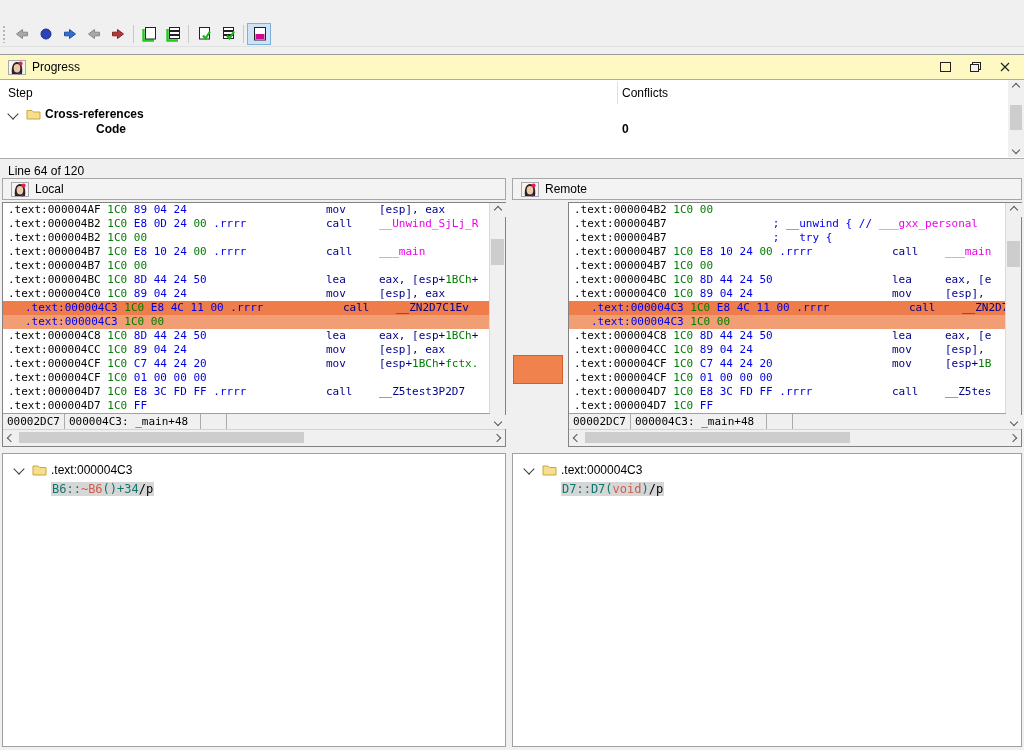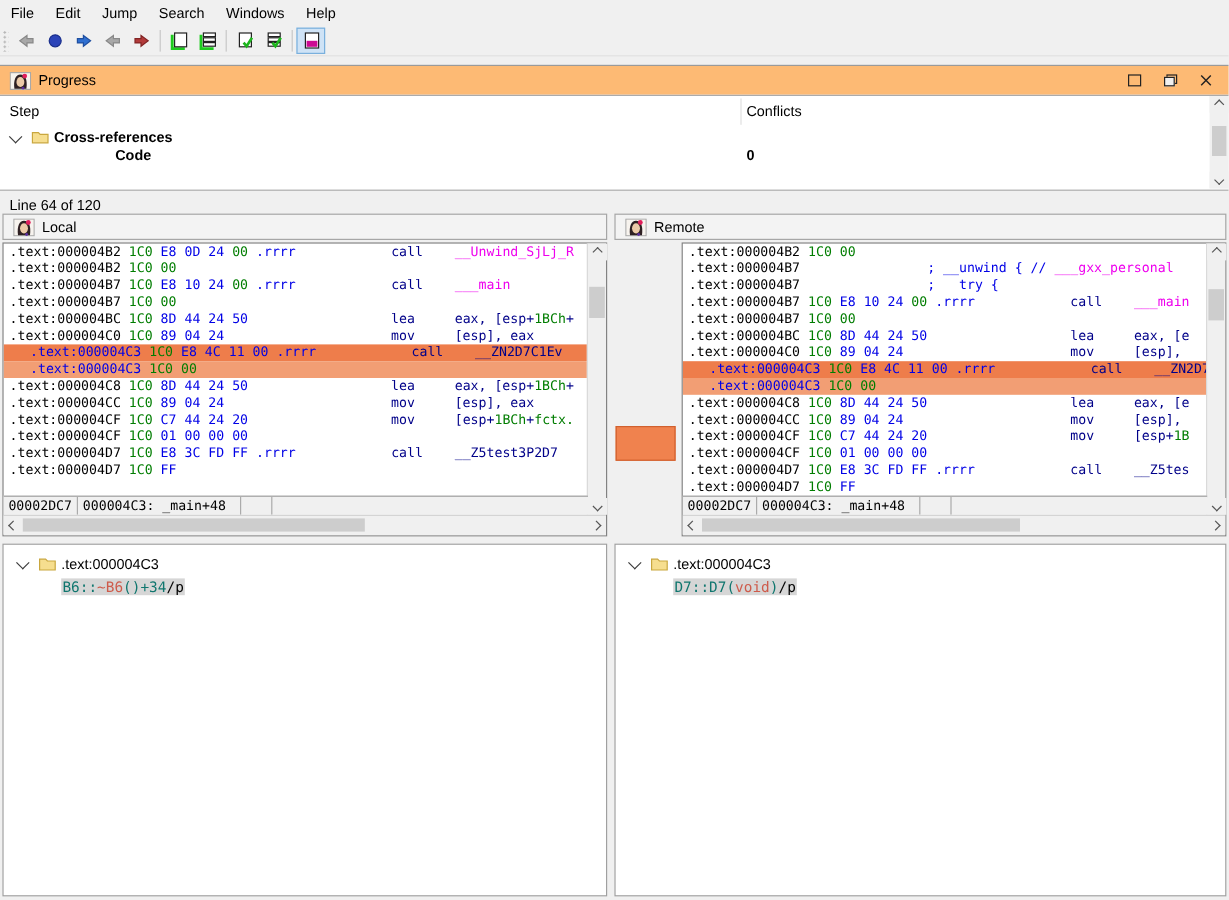--- a/index.html
+++ b/index.html
@@ -11,21 +11,21 @@
   .menu-item{padding:3px 9px;cursor:default;}
   
   #toolbar{position:absolute;left:0;top:22px;width:1024px;height:24px;display:flex;align-items:center;background:#f0f0f0;border-bottom:1px solid #e2e2e2;}
   .grip{width:5px;height:18px;margin:0 3px 0 2px;background-image:radial-gradient(#b5b5b5 35%,transparent 40%);background-size:4px 4px;}
   .tbtn{width:24px;height:22px;display:flex;align-items:center;justify-content:center;}
   .tbtn.selected{background:#cfe3f6;border:1px solid #7ab0dd;width:22px;height:20px;}
   .tsep{width:1px;height:18px;background:#c8c8c8;margin:0 3px;}
 
   
   #progress-win{position:absolute;left:0;top:54px;width:1024px;height:696px;border-top:1px solid #9a9a9a;background:#f0f0f0;}
-  .titlebar{height:24px;display:flex;align-items:center;background:#fdba74;}
+  .titlebar{height:24px;display:flex;align-items:center;background:#fef9c3;}
   .titlebar .ttl{margin-left:6px;}
   .winbtns{margin-left:auto;display:flex;align-items:center;margin-right:4px;}
   .wbtn{width:30px;height:20px;display:flex;align-items:center;justify-content:center;}
   .max-glyph{width:9px;height:8px;border:1px solid #222;}
   .restore-glyph{position:relative;width:11px;height:10px;}
   .restore-glyph:before{content:"";position:absolute;right:0;top:0;width:7px;height:6px;border:1px solid #222;}
   .restore-glyph:after{content:"";position:absolute;left:0;bottom:0;width:7px;height:6px;border:1px solid #222;background:#f0f0f0;}
 
   
   #tree{position:absolute;left:0;top:24px;width:1024px;height:78px;background:#fff;border-top:1px solid #ababab;border-bottom:1px solid #ababab;}
@@ -77,28 +77,20 @@
   .bp-item{position:absolute;top:27px;left:48px;font-family:"DejaVu Sans Mono","Liberation Mono",monospace;font-size:12px;line-height:16px;}
   .bp-item .seg-wrap{background:#d6d6d6;padding:0 1px;}
   .folder-icon{position:absolute;}
   svg{display:block;}
 </style>
 </head>
 <body>
 
 <div id="app">
 
-  <div id="menubar">
-    <span class="menu-item">File</span>
-    <span class="menu-item">Edit</span>
-    <span class="menu-item">Jump</span>
-    <span class="menu-item">Search</span>
-    <span class="menu-item">Windows</span>
-    <span class="menu-item">Help</span>
-  </div>
 
   <div id="toolbar">
     <span class="grip"></span>
     <span class="tbtn">
       <svg width="16" height="16" viewBox="0 0 16 16">
           <path d="M8.5 3.5 L2.5 8 L8.5 12.5 L8.5 9.8 H13.5 V6.2 H8.5 Z" fill="#a8a8a8" stroke="#888" stroke-width="1"></path>
         </svg>
     </span>
     <span class="tbtn">
       <svg width="16" height="16" viewBox="0 0 16 16">
@@ -239,20 +231,21 @@
             <ellipse cx="9" cy="8.3" rx="3.3" ry="4.2" fill="#eccaa8"></ellipse>
             <circle cx="12.6" cy="3.4" r="2" fill="#e11e5b"></circle>
             <circle cx="11.2" cy="13.4" r="1.2" fill="#5b2da0"></circle>
           </svg>
       </span>
       <span class="ttl">Remote</span>
     </div>
 
     <div class="disasm-box" style="left:2px;width:504px">
       <div class="rows" id="local-rows">
+          <div class="drow"><span class="c-a">.text:000004AF </span><span class="c-g">1C0 </span><span class="c-b">89 04 24</span><span>                     </span><span class="c-n">mov     </span><span class="c-n">[esp], eax</span></div>
           <div class="drow"><span class="c-a">.text:000004B2 </span><span class="c-g">1C0 </span><span class="c-b">E8 0D 24 </span><span class="c-g">00 </span><span class="c-b">.rrrr</span><span>            </span><span class="c-n">call    </span><span class="c-m">__Unwind_SjLj_R</span></div>
           <div class="drow"><span class="c-a">.text:000004B2 </span><span class="c-g">1C0 </span><span class="c-g">00</span></div>
           <div class="drow"><span class="c-a">.text:000004B7 </span><span class="c-g">1C0 </span><span class="c-b">E8 10 24 </span><span class="c-g">00 </span><span class="c-b">.rrrr</span><span>            </span><span class="c-n">call    </span><span class="c-m">___main</span></div>
           <div class="drow"><span class="c-a">.text:000004B7 </span><span class="c-g">1C0 </span><span class="c-g">00</span></div>
           <div class="drow"><span class="c-a">.text:000004BC </span><span class="c-g">1C0 </span><span class="c-b">8D 44 24 50</span><span>                  </span><span class="c-n">lea     </span><span class="c-n">eax, [esp+</span><span class="c-g">1BCh</span><span class="c-n">+</span></div>
           <div class="drow"><span class="c-a">.text:000004C0 </span><span class="c-g">1C0 </span><span class="c-b">89 04 24</span><span>                     </span><span class="c-n">mov     </span><span class="c-n">[esp], eax</span></div>
           <div class="drow hl1"><span class="c-b">.text:000004C3 </span><span class="c-g">1C0 </span><span class="c-b">E8 4C 11 00 </span><span class="c-b">.rrrr</span><span>            </span><span class="c-n">call    </span><span class="c-n">__ZN2D7C1Ev</span></div>
           <div class="drow hl2"><span class="c-b">.text:000004C3 </span><span class="c-g">1C0 </span><span class="c-g">00</span></div>
           <div class="drow"><span class="c-a">.text:000004C8 </span><span class="c-g">1C0 </span><span class="c-b">8D 44 24 50</span><span>                  </span><span class="c-n">lea     </span><span class="c-n">eax, [esp+</span><span class="c-g">1BCh</span><span class="c-n">+</span></div>
           <div class="drow"><span class="c-a">.text:000004CC </span><span class="c-g">1C0 </span><span class="c-b">89 04 24</span><span>                     </span><span class="c-n">mov     </span><span class="c-n">[esp], eax</span></div>

